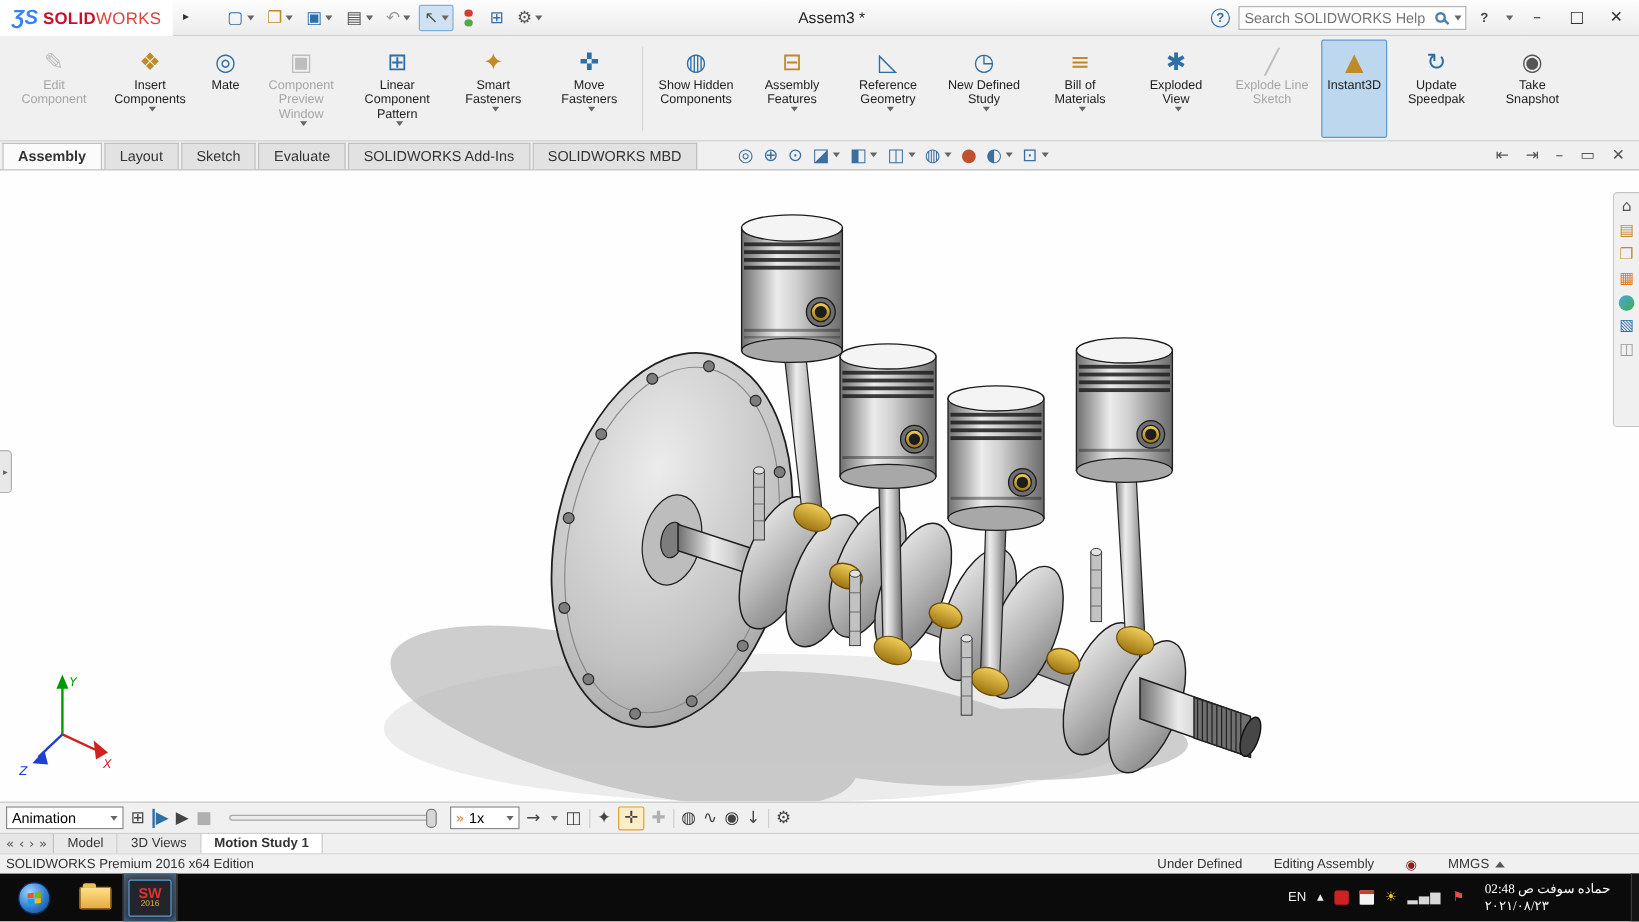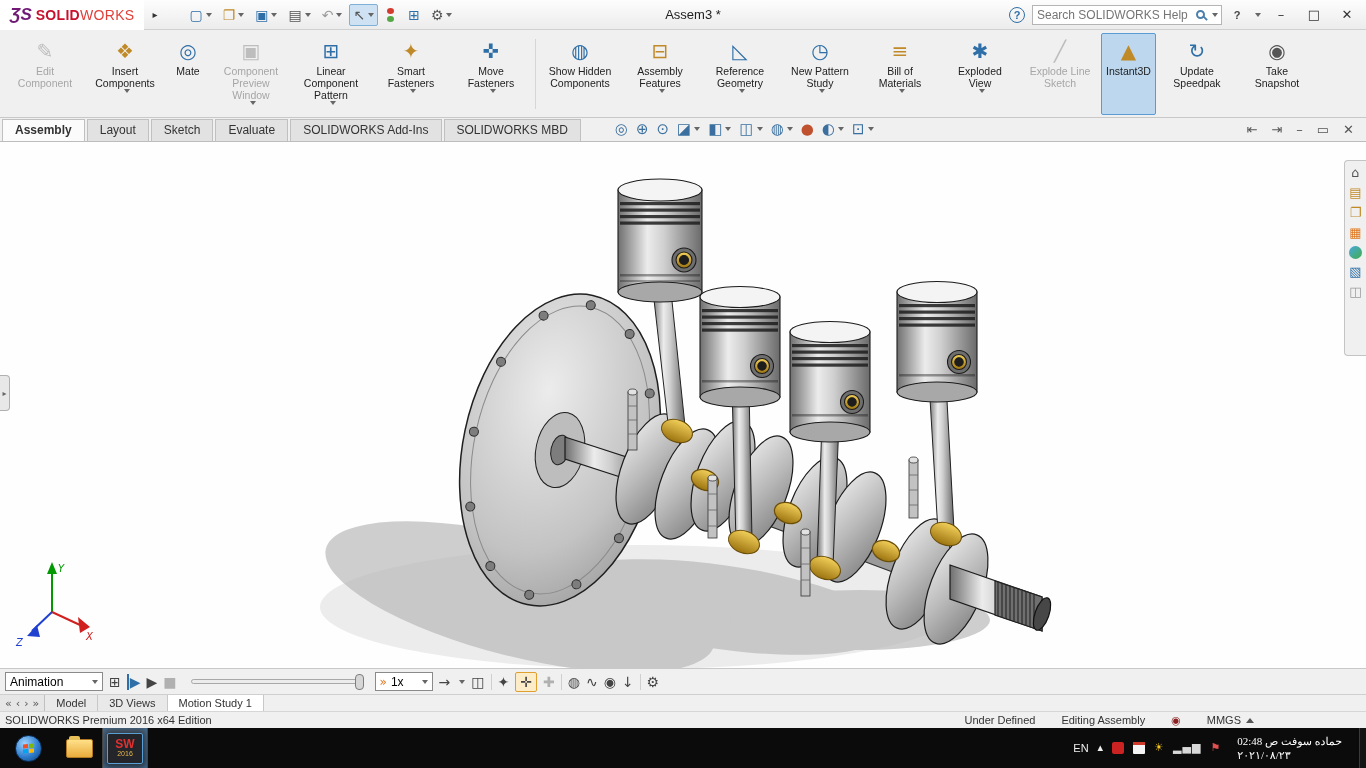--- a/index.html
+++ b/index.html
@@ -5,21 +5,21 @@
   * { margin:0; padding:0; box-sizing:border-box; }
   html,body { width:1366px; height:768px; overflow:hidden; font-family:"Liberation Sans",sans-serif; background:#fff; }
   #app { position:relative; width:1366px; height:768px; }
   .g { font-family:"DejaVu Sans",sans-serif; }
 
   
   .titlebar { position:absolute; top:0; left:0; width:1366px; height:30px;
     background:linear-gradient(#fdfdfd,#ececec); border-bottom:1px solid #d0d0d0;
     display:flex; align-items:center; z-index:30; }
   .logo { display:flex; align-items:center; background:#fff; height:30px; padding:0 10px; }
-  .logo .ds { color:#701a75; font-weight:bold; font-style:italic; font-size:17px; margin-right:4px; }
+  .logo .ds { color:#3b82f6; font-weight:bold; font-style:italic; font-size:17px; margin-right:4px; }
   .logo .sw1 { color:#c8102e; font-weight:bold; font-size:14px; letter-spacing:.3px; }
   .logo .sw2 { color:#e0403a; font-size:14px; letter-spacing:.3px; }
   .flyout { color:#333; font-size:10px; margin:0 8px; }
   .qat { display:flex; align-items:center; margin-left:20px; gap:3px; }
   .tool { display:flex; align-items:center; padding:2px 3px; border-radius:2px; border:1px solid transparent; }
   .tool.selected { background:#cfe2f3; border-color:#7fb0d8; }
   .tool .tg { font-size:14px; line-height:16px; }
   .blu { color:#2f6fa7; } .gld { color:#c08a28; } .gry { color:#9a9a9a; }
   .dkr { color:#555; } .grn { color:#3f9d3f; } .orn { color:#e07820; }
   .caret { width:0; height:0; border-left:3.5px solid transparent; border-right:3.5px solid transparent;
@@ -86,21 +86,21 @@
   .slider { width:170px; height:5px; background:#ececec; border:1px solid #a8a8a8; border-radius:3px; position:relative; margin:0 8px; }
   .shandle { position:absolute; right:-4px; top:-6px; width:9px; height:16px; background:#d6d6d6; border:1px solid #7d7d7d; border-radius:4px; }
   .keytool { border:1px solid #e0a030; background:#fdecc8; border-radius:2px; padding:1px 4px; display:flex; align-items:center; }
   .msep { width:1px; height:16px; background:#cfcfcf; }
 
   
   .tabbar2 { position:absolute; top:694px; left:0; width:1366px; height:17px; background:#f0f0f0;
     border-top:1px solid #cfcfcf; display:flex; align-items:stretch; font-size:11px; z-index:25; }
   .navarrows { display:flex; align-items:center; gap:4px; padding:0 5px; color:#555; background:#e6e6e6; border-right:1px solid #c0c0c0; }
   .mtab { padding:0 11px; border-right:1px solid #c8c8c8; color:#333; display:flex; align-items:center; background:#e9e9e9; }
-  .mtab.active { background:#fff; font-weight:normal; }
+  .mtab.active { background:#fff; font-weight:bold; }
 
   
   .statusbar { position:absolute; top:711px; left:0; width:1366px; height:17px; background:#f0f0f0;
     border-top:1px solid #d6d6d6; font-size:11px; color:#333; display:flex; align-items:center; z-index:25; }
   .statusbar .edition { padding-left:5px; }
   .statusbar .right { margin-left:auto; display:flex; align-items:center; gap:26px; padding-right:112px; }
   .statusbar .dot { color:#8a2020; font-size:11px; }
 
   
   .taskbar { position:absolute; top:728px; left:0; width:1366px; height:40px; background:#0b0b0c;
@@ -240,21 +240,21 @@
         <span>Assembly Features</span>
         <span class="caret"></span>
       </div>
     <div class="rbtn">
         <span class="ric g blu">◺</span>
         <span>Reference Geometry</span>
         <span class="caret"></span>
       </div>
     <div class="rbtn">
         <span class="ric g blu">◷</span>
-        <span>New Pattern Study</span>
+        <span>New Defined Study</span>
         <span class="caret"></span>
       </div>
     <div class="rbtn">
         <span class="ric g gld">≡</span>
         <span>Bill of Materials</span>
         <span class="caret"></span>
       </div>
     <div class="rbtn">
         <span class="ric g blu">✱</span>
         <span>Exploded View</span>

